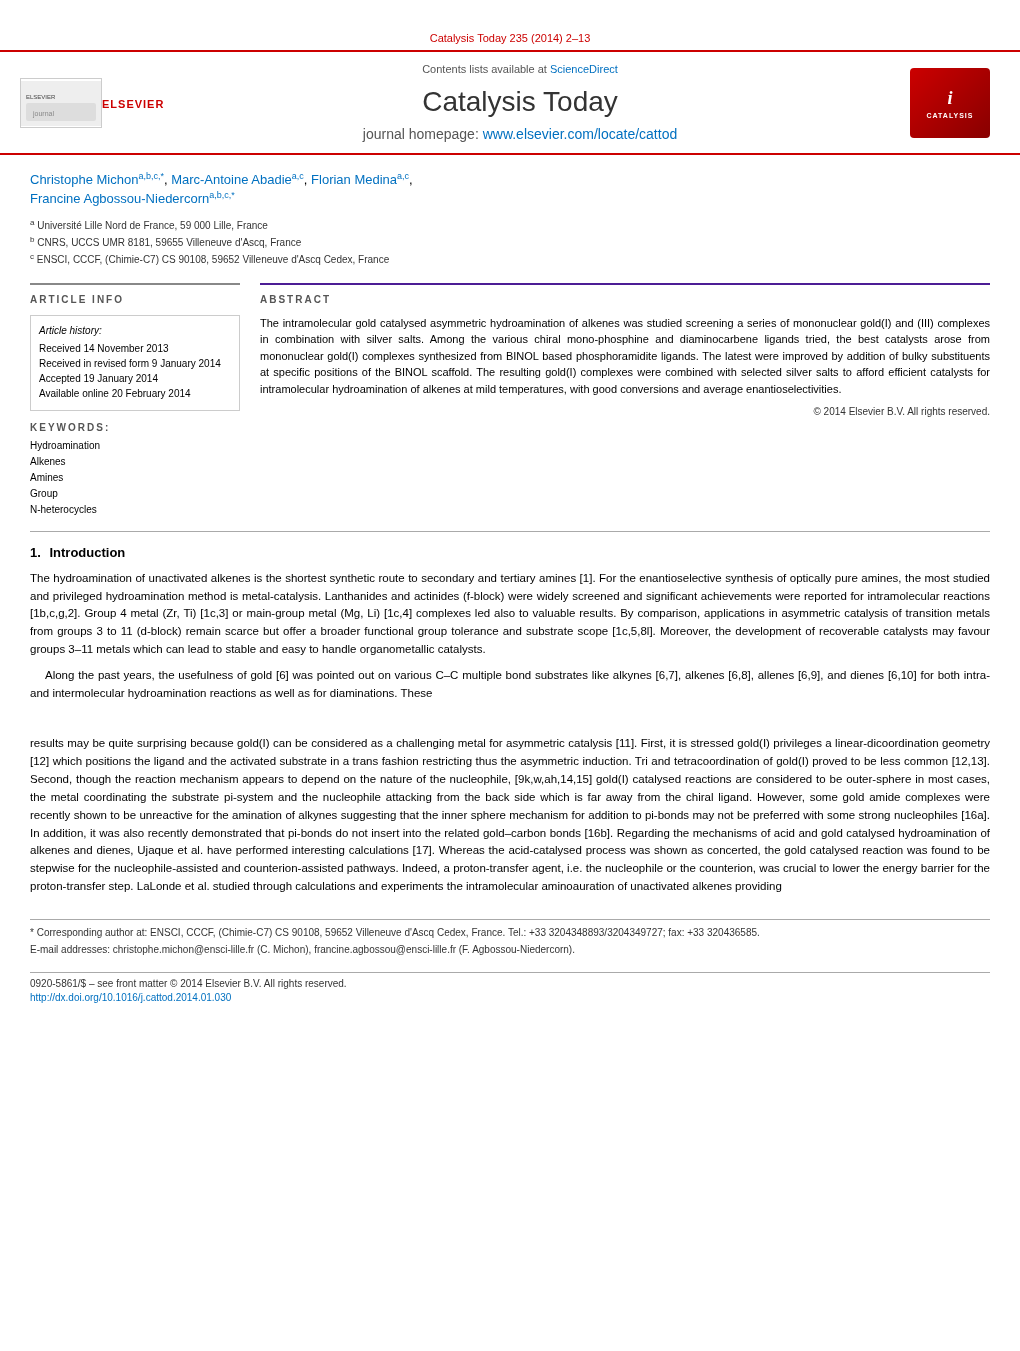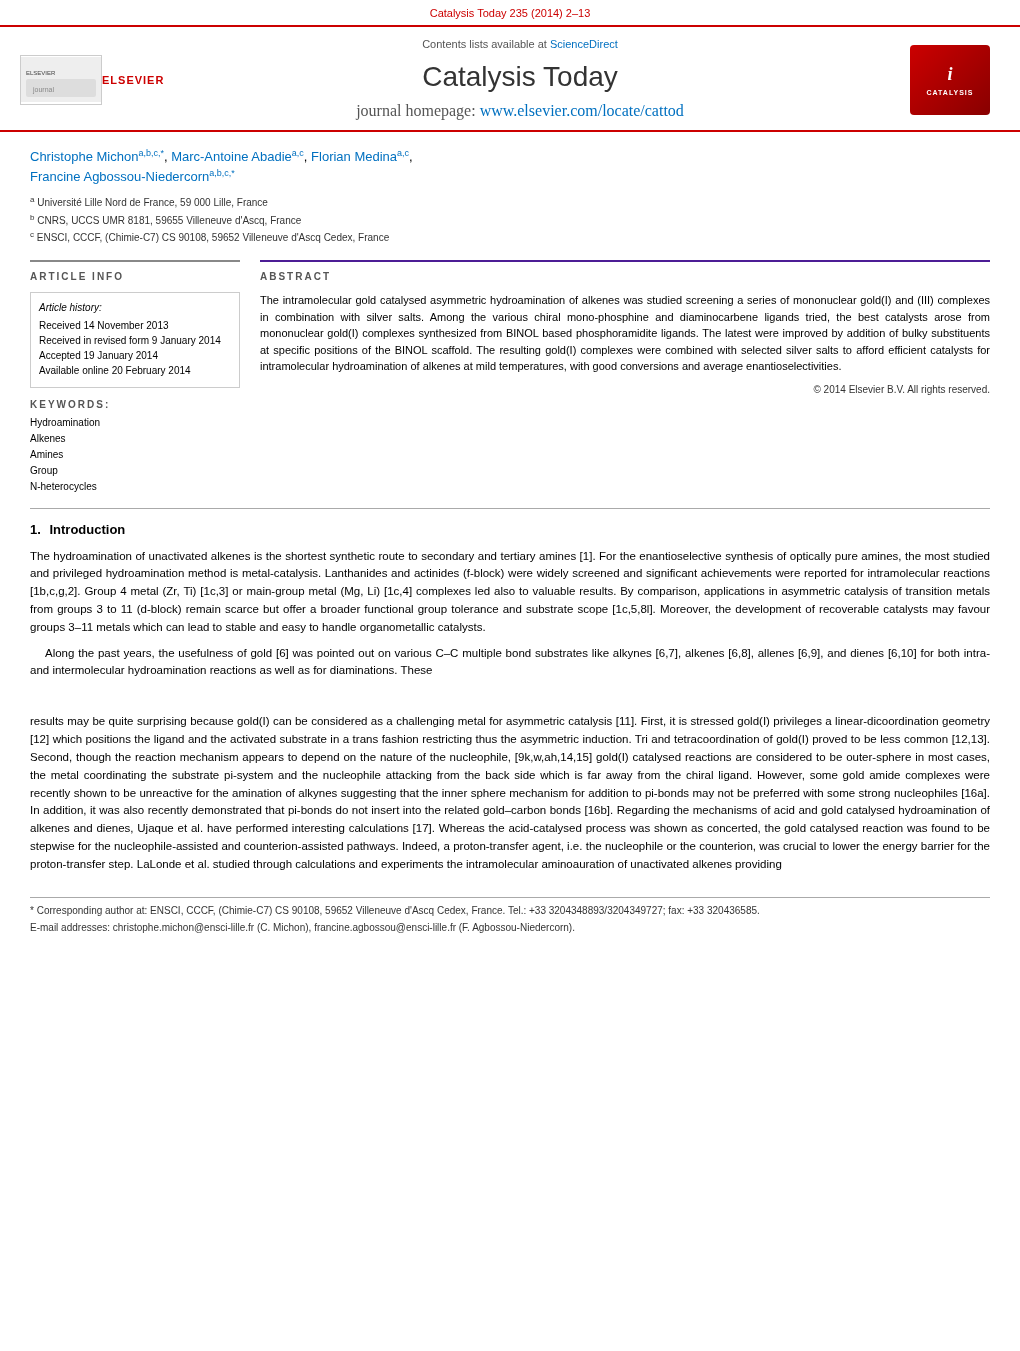--- a/index.html
+++ b/index.html
@@ -74,22 +74,22 @@
     }
     .journal-title {
       font-family: Arial, sans-serif;
       font-size: 28px;
       font-weight: normal;
       color: #333;
       letter-spacing: 0;
       margin-bottom: 4px;
     }
     .homepage-line {
-      font-family: Liberation Serif, serif;
-      font-size: 16px;
+      font-family: Liberation Sans, sans-serif;
+      font-size: 14px;
       color: #555;
     }
     .homepage-link {
       color: #0070c0;
       text-decoration: none;
     }
     .journal-logo {
       width: 80px;
       height: 70px;
       background: linear-gradient(135deg, #c00 0%, #800 100%);
@@ -316,21 +316,21 @@
       color: #0070c0;
       text-decoration: none;
     }
 
     .italic { font-style: italic; }
   </style>
 </head>
 <body>
 
 <div class="top-bar">
-  <span style="font-family:Arial,sans-serif;font-size:11px;color:#c00;">Catalysis Today 235 (2014) 2–13</span>
+  <span style="font-family:Arial,sans-serif;font-size:11px;color:#c00;margin-top:25px;">Catalysis Today 235 (2014) 2–13</span>
 </div>
 
 <div class="journal-header">
 
   <div class="elsevier-logo">
     <div class="elsevier-logo-img">
       <svg width="80" height="45" viewBox="0 0 80 45">
         <rect width="80" height="45" fill="#eee"></rect>
 
         <text x="5" y="18" font-family="Arial" font-size="6" fill="#444">ELSEVIER</text>
@@ -425,14 +425,20 @@
         <p class="body-para">results may be quite surprising because gold(I) can be considered as a challenging metal for asymmetric catalysis [11]. First, it is stressed gold(I) privileges a linear-dicoordination geometry [12] which positions the ligand and the activated substrate in a trans fashion restricting thus the asymmetric induction. Tri and tetracoordination of gold(I) proved to be less common [12,13]. Second, though the reaction mechanism appears to depend on the nature of the nucleophile, [9k,w,ah,14,15] gold(I) catalysed reactions are considered to be outer-sphere in most cases, the metal coordinating the substrate pi-system and the nucleophile attacking from the back side which is far away from the chiral ligand. However, some gold amide complexes were recently shown to be unreactive for the amination of alkynes suggesting that the inner sphere mechanism for addition to pi-bonds may not be preferred with some strong nucleophiles [16a]. In addition, it was also recently demonstrated that pi-bonds do not insert into the related gold–carbon bonds [16b]. Regarding the mechanisms of acid and gold catalysed hydroamination of alkenes and dienes, Ujaque et al. have performed interesting calculations [17]. Whereas the acid-catalysed process was shown as concerted, the gold catalysed reaction was found to be stepwise for the nucleophile-assisted and counterion-assisted pathways. Indeed, a proton-transfer agent, i.e. the nucleophile or the counterion, was crucial to lower the energy barrier for the proton-transfer step. LaLonde et al. studied through calculations and experiments the intramolecular aminoauration of unactivated alkenes providing</p>
       </div>
     </div>
   </div>
 
   <div class="footnote-section">
     <div class="footnote-item">* Corresponding author at: ENSCI, CCCF, (Chimie-C7) CS 90108, 59652 Villeneuve d'Ascq Cedex, France. Tel.: +33 3204348893/3204349727; fax: +33 320436585.</div>
     <div class="footnote-item">E-mail addresses: christophe.michon@ensci-lille.fr (C. Michon), francine.agbossou@ensci-lille.fr (F. Agbossou-Niedercorn).</div>
   </div>
 
+  <div class="bottom-bar">
+    <div>0920-5861/$ – see front matter © 2014 Elsevier B.V. All rights reserved.</div>
+    <div>
+      <span class="bottom-link">http://dx.doi.org/10.1016/j.cattod.2014.01.030</span>
+    </div>
+  </div>
 
 </div>
 
 </body></html>

